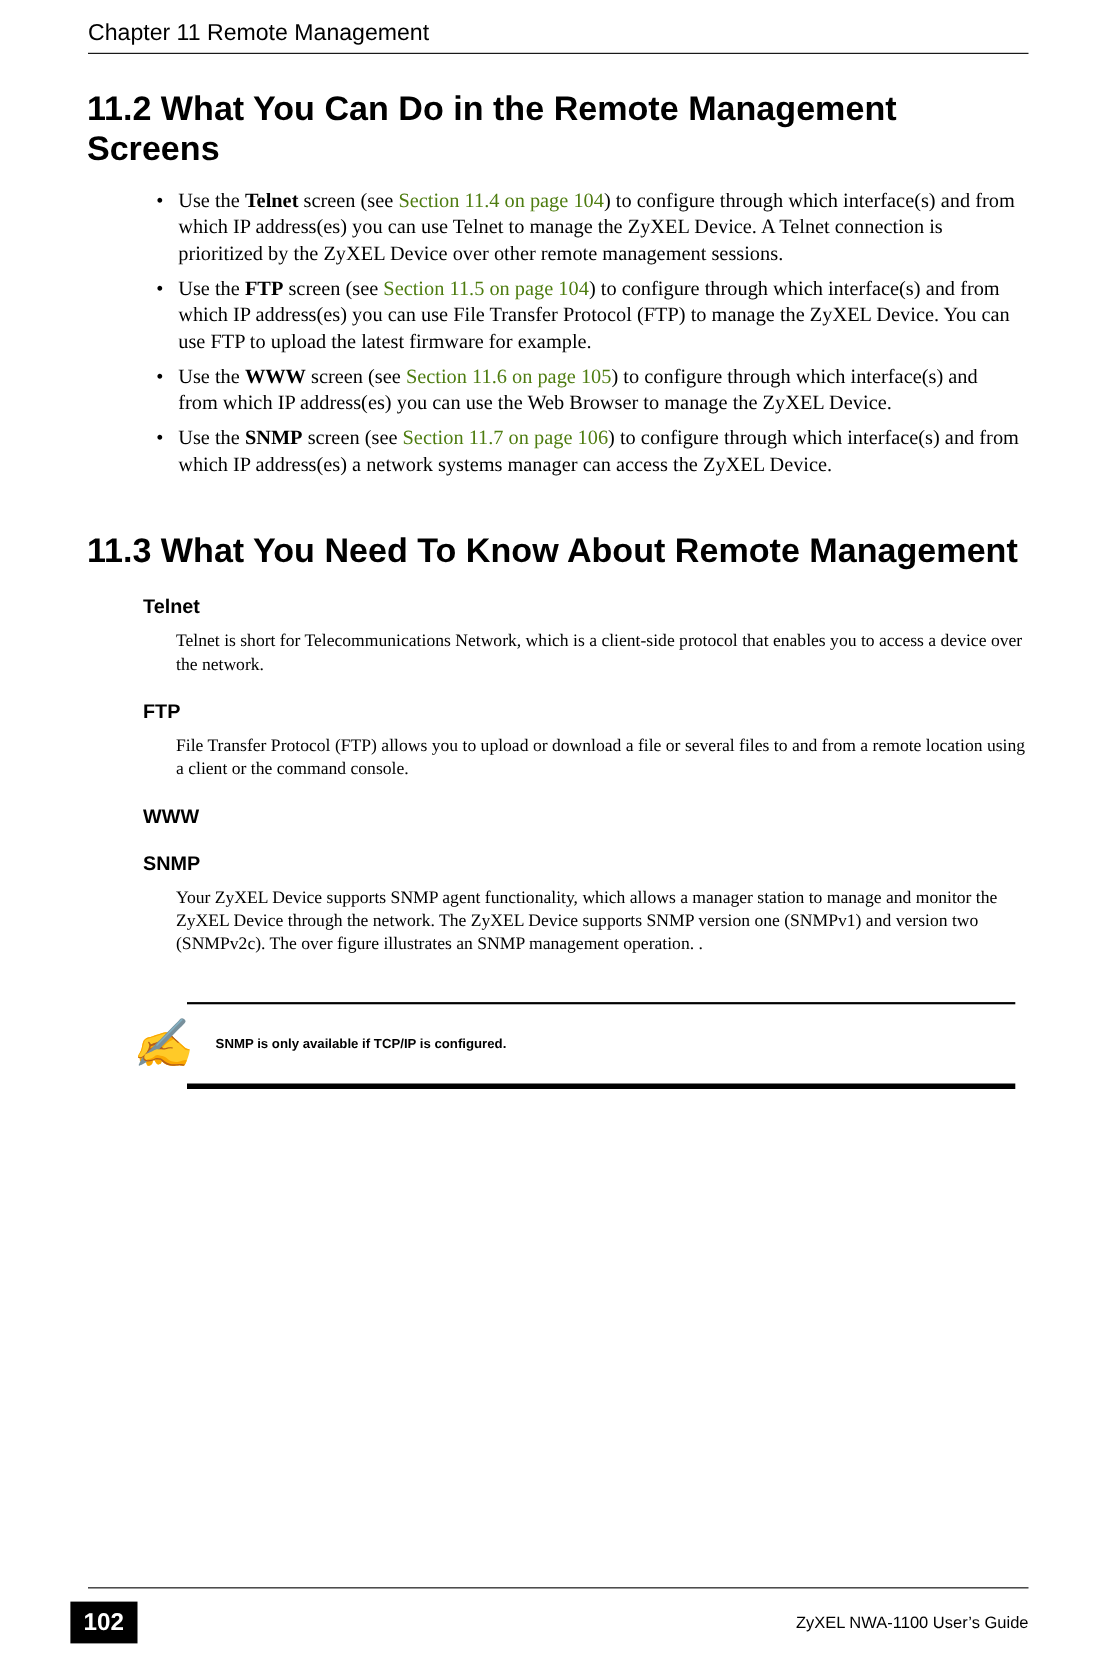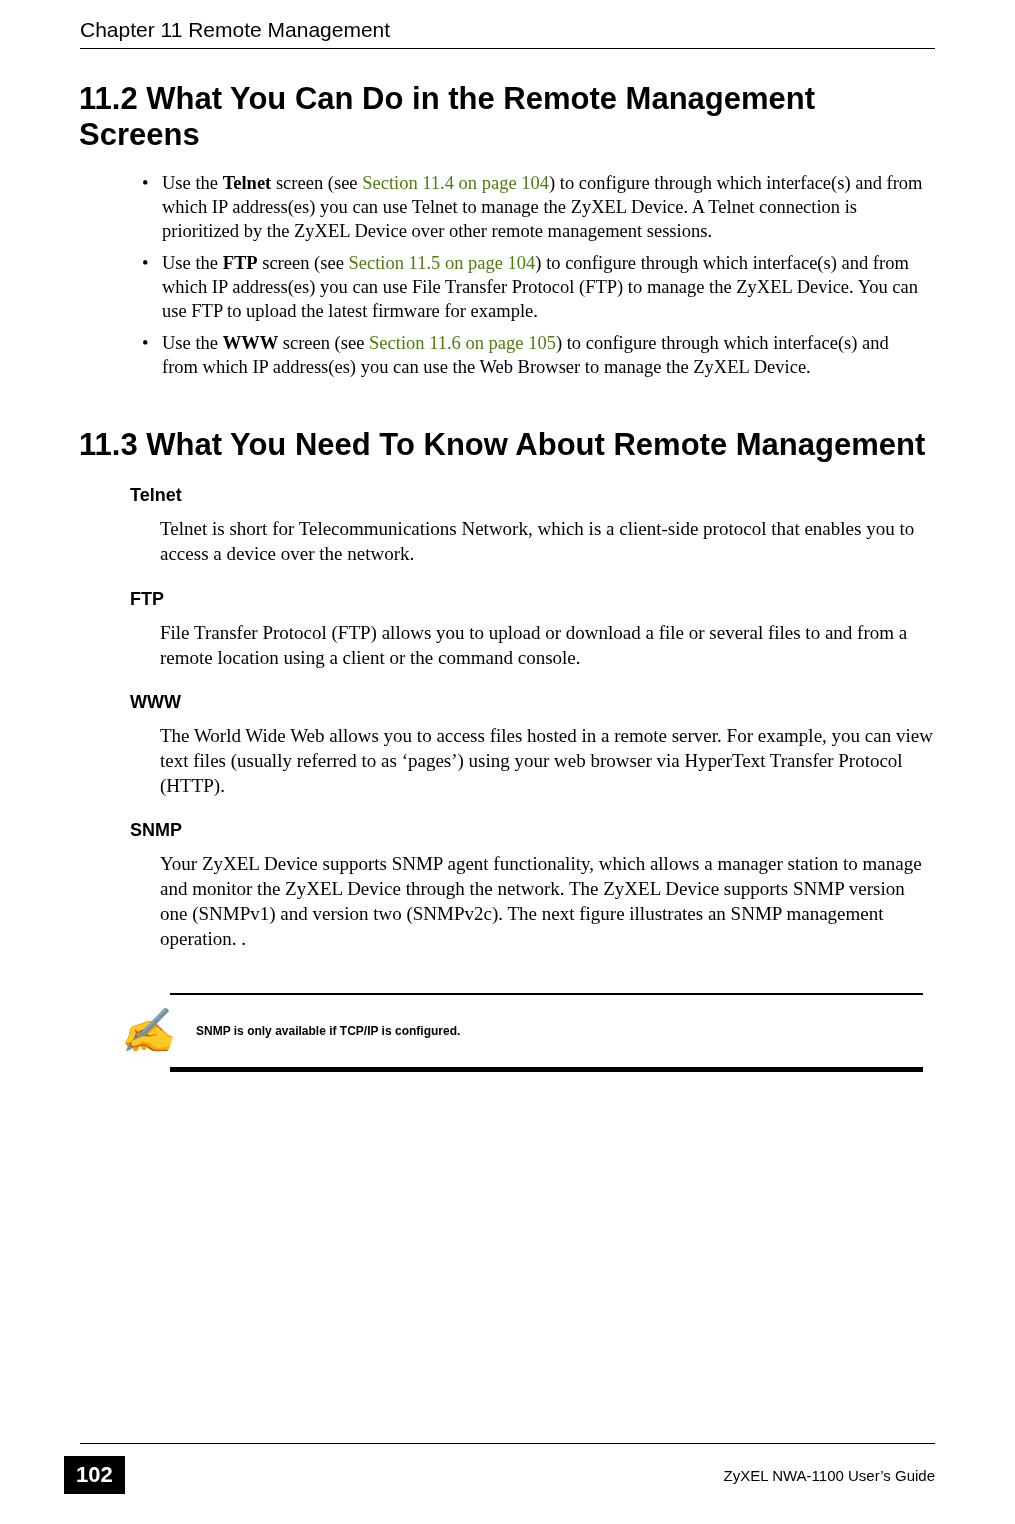--- a/index.html
+++ b/index.html
@@ -56,21 +56,21 @@
     }
     .subhead {
       font-family: Arial, Helvetica, sans-serif;
       font-weight: bold;
       font-size: 18px;
       margin-left: 48px;
       margin-top: 22px;
       margin-bottom: 10px;
     }
     .para {
-      font-size: 19px;
+      font-size: 16px;
       line-height: 1.32;
       margin-left: 78px;
       margin-right: 0;
       margin-bottom: 10px;
     }
     .note-wrap {
       margin: 42px 0 0 0;
       padding: 0 8px 0 8px;
     }
     .note-line-top {
@@ -147,36 +147,38 @@
   <ul class="bullets">
     <li>
       <span>Use the </span><span class="bold">Telnet</span><span> screen (see </span><span class="link">Section 11.4 on page 104</span><span>) to configure through which interface(s) and from which IP address(es) you can use Telnet to manage the ZyXEL Device. A Telnet connection is prioritized by the ZyXEL Device over other remote management sessions.</span>
     </li>
     <li>
       <span>Use the </span><span class="bold">FTP</span><span> screen (see </span><span class="link">Section 11.5 on page 104</span><span>) to configure through which interface(s) and from which IP address(es) you can use File Transfer Protocol (FTP) to manage the ZyXEL Device. You can use FTP to upload the latest firmware for example.</span>
     </li>
     <li>
       <span>Use the </span><span class="bold">WWW</span><span> screen (see </span><span class="link">Section 11.6 on page 105</span><span>) to configure through which interface(s) and from which IP address(es) you can use the Web Browser to manage the ZyXEL Device.</span>
     </li>
+    <li>
+      <span>Use the </span><span class="bold">SNMP</span><span> screen (see </span><span class="link">Section 11.7 on page 106</span><span>) to configure through which interface(s) and from which IP address(es) a network systems manager can access the ZyXEL Device.</span>
+    </li>
   </ul>
 
   <div class="section2">
     <h2 class="section-heading">11.3  What You Need To Know About Remote Management</h2>
 
     <div class="subhead">Telnet</div>
     <p class="para">Telnet is short for Telecommunications Network, which is a client-side protocol that enables you to access a device over the network.</p>
 
     <div class="subhead">FTP</div>
     <p class="para">File Transfer Protocol (FTP) allows you to upload or download a file or several files to and from a remote location using a client or the command console.</p>
 
     <div class="subhead">WWW</div>
-    <p class="para">The World Wide Web allows you to access files hosted in a remote server. For example, you can view text files (usually referred to as ‘pages’) using your web browser via HyperText Transfer Protocol (HTTP).</p>
 
     <div class="subhead">SNMP</div>
-    <p class="para">Your ZyXEL Device supports SNMP agent functionality, which allows a manager station to manage and monitor the ZyXEL Device through the network. The ZyXEL Device supports SNMP version one (SNMPv1) and version two (SNMPv2c). The next figure illustrates an SNMP management operation. .</p>
+    <p class="para">Your ZyXEL Device supports SNMP agent functionality, which allows a manager station to manage and monitor the ZyXEL Device through the network. The ZyXEL Device supports SNMP version one (SNMPv1) and version two (SNMPv2c). The over figure illustrates an SNMP management operation. .</p>
   </div>
 
   <div class="note-wrap">
     <div class="note-line-top"></div>
     <div class="note-body">
       <span class="note-icon">✍</span>
       <span class="note-text">SNMP is only available if TCP/IP is configured.</span>
     </div>
     <div class="note-line-bot"></div>
   </div>

